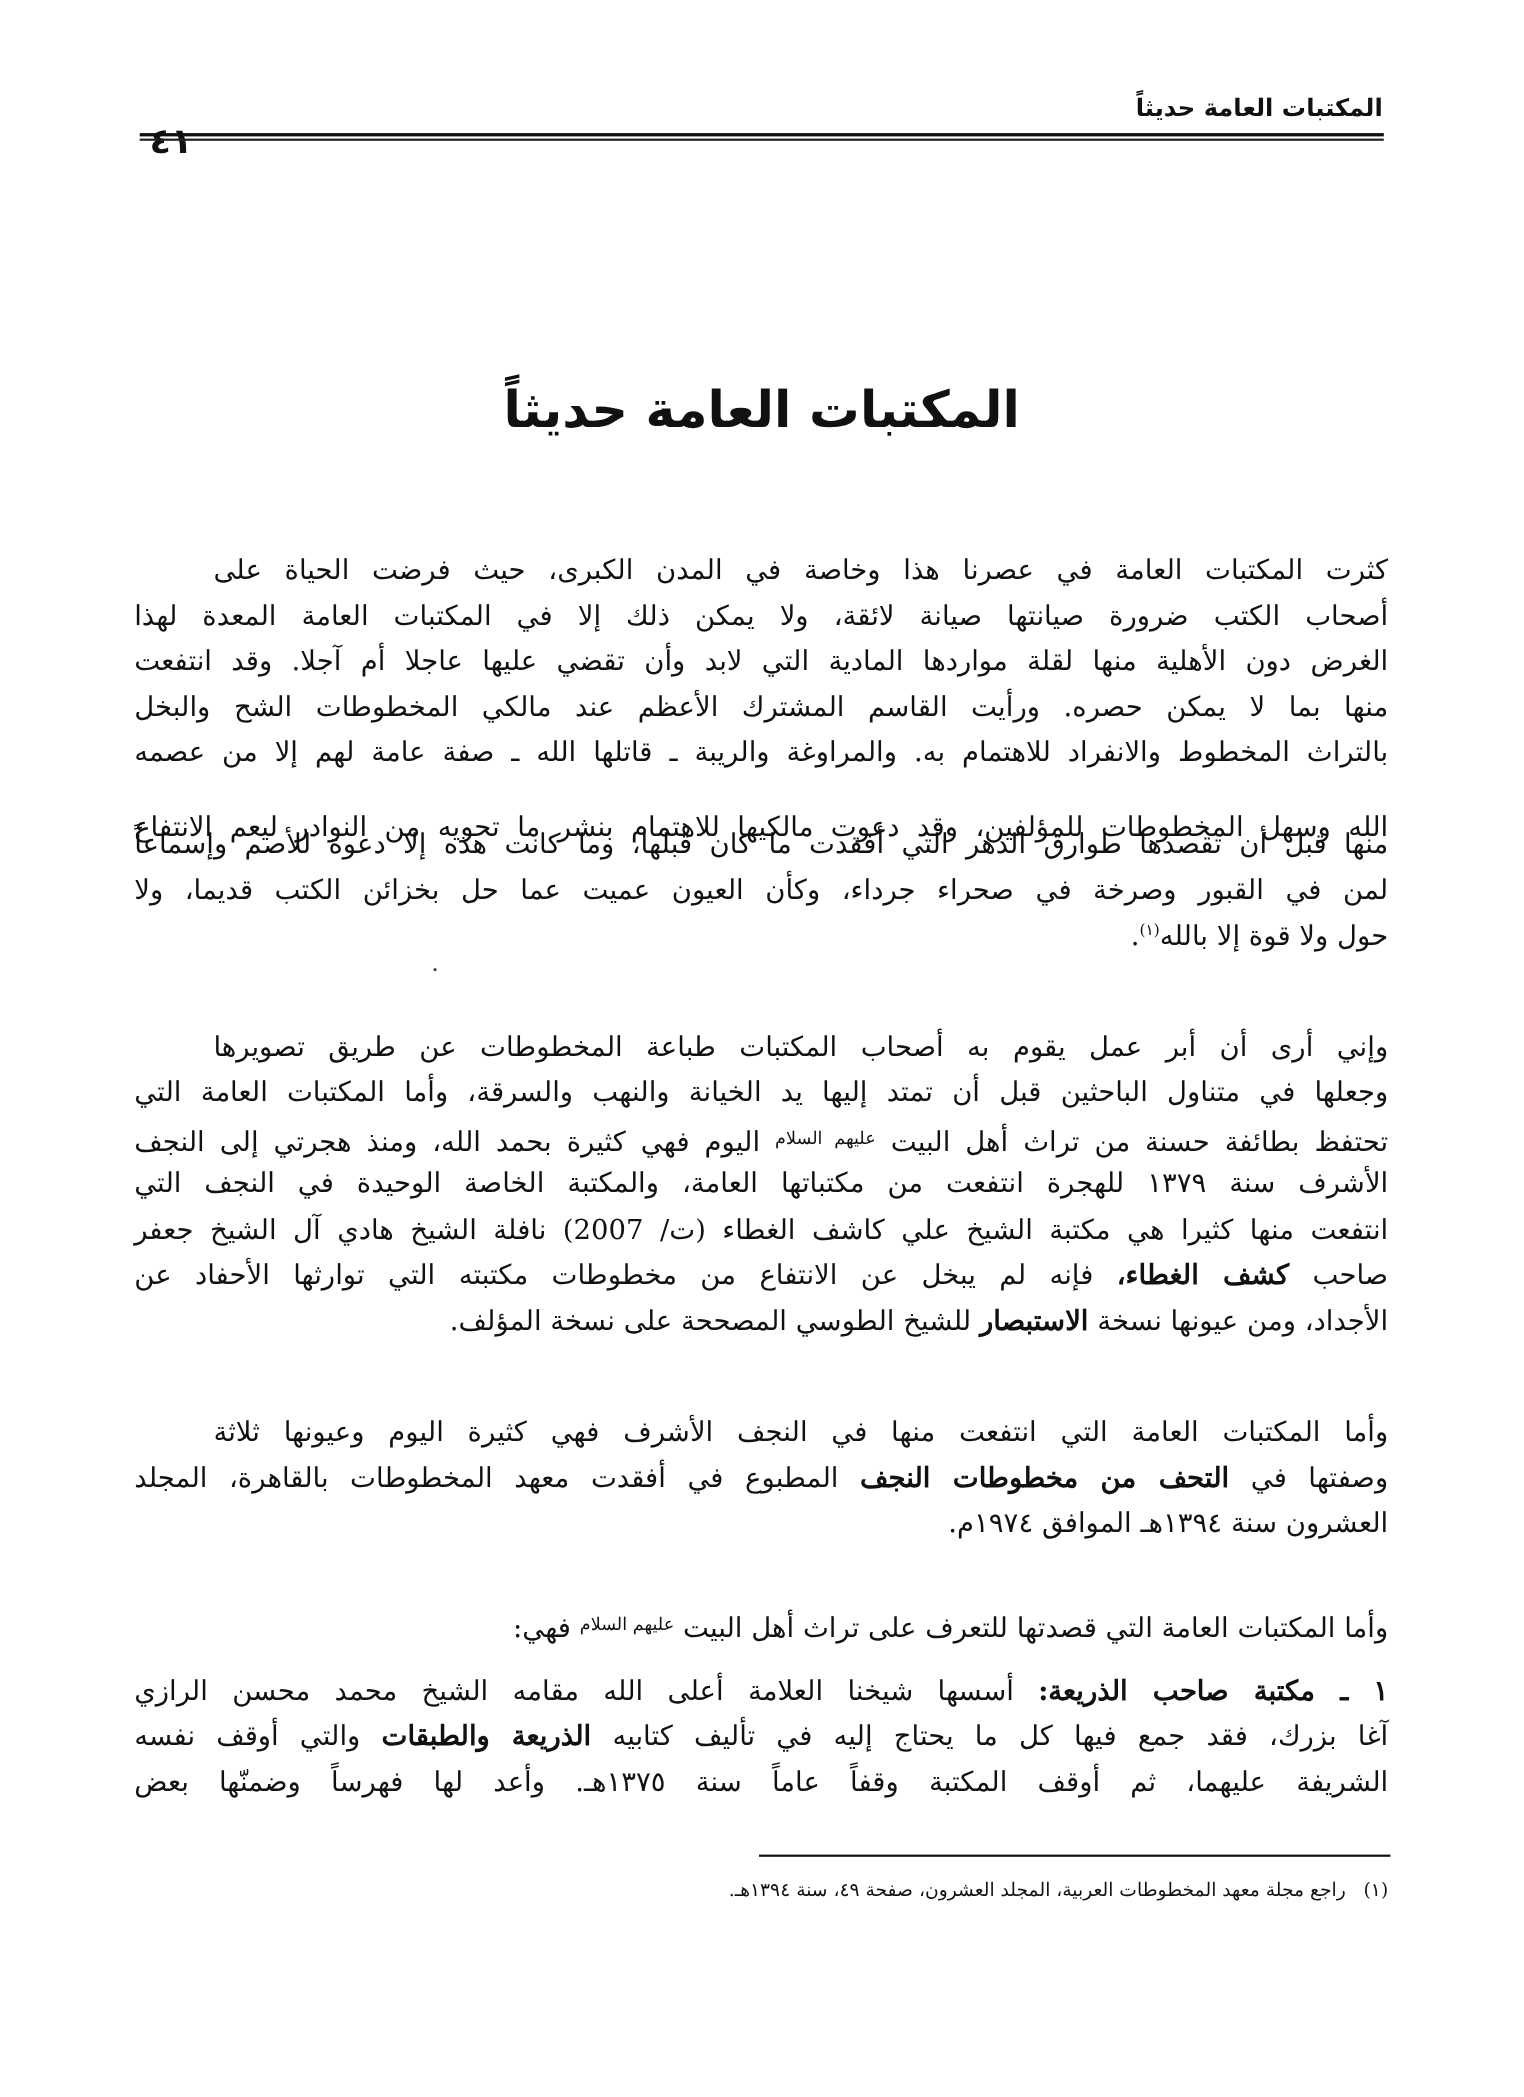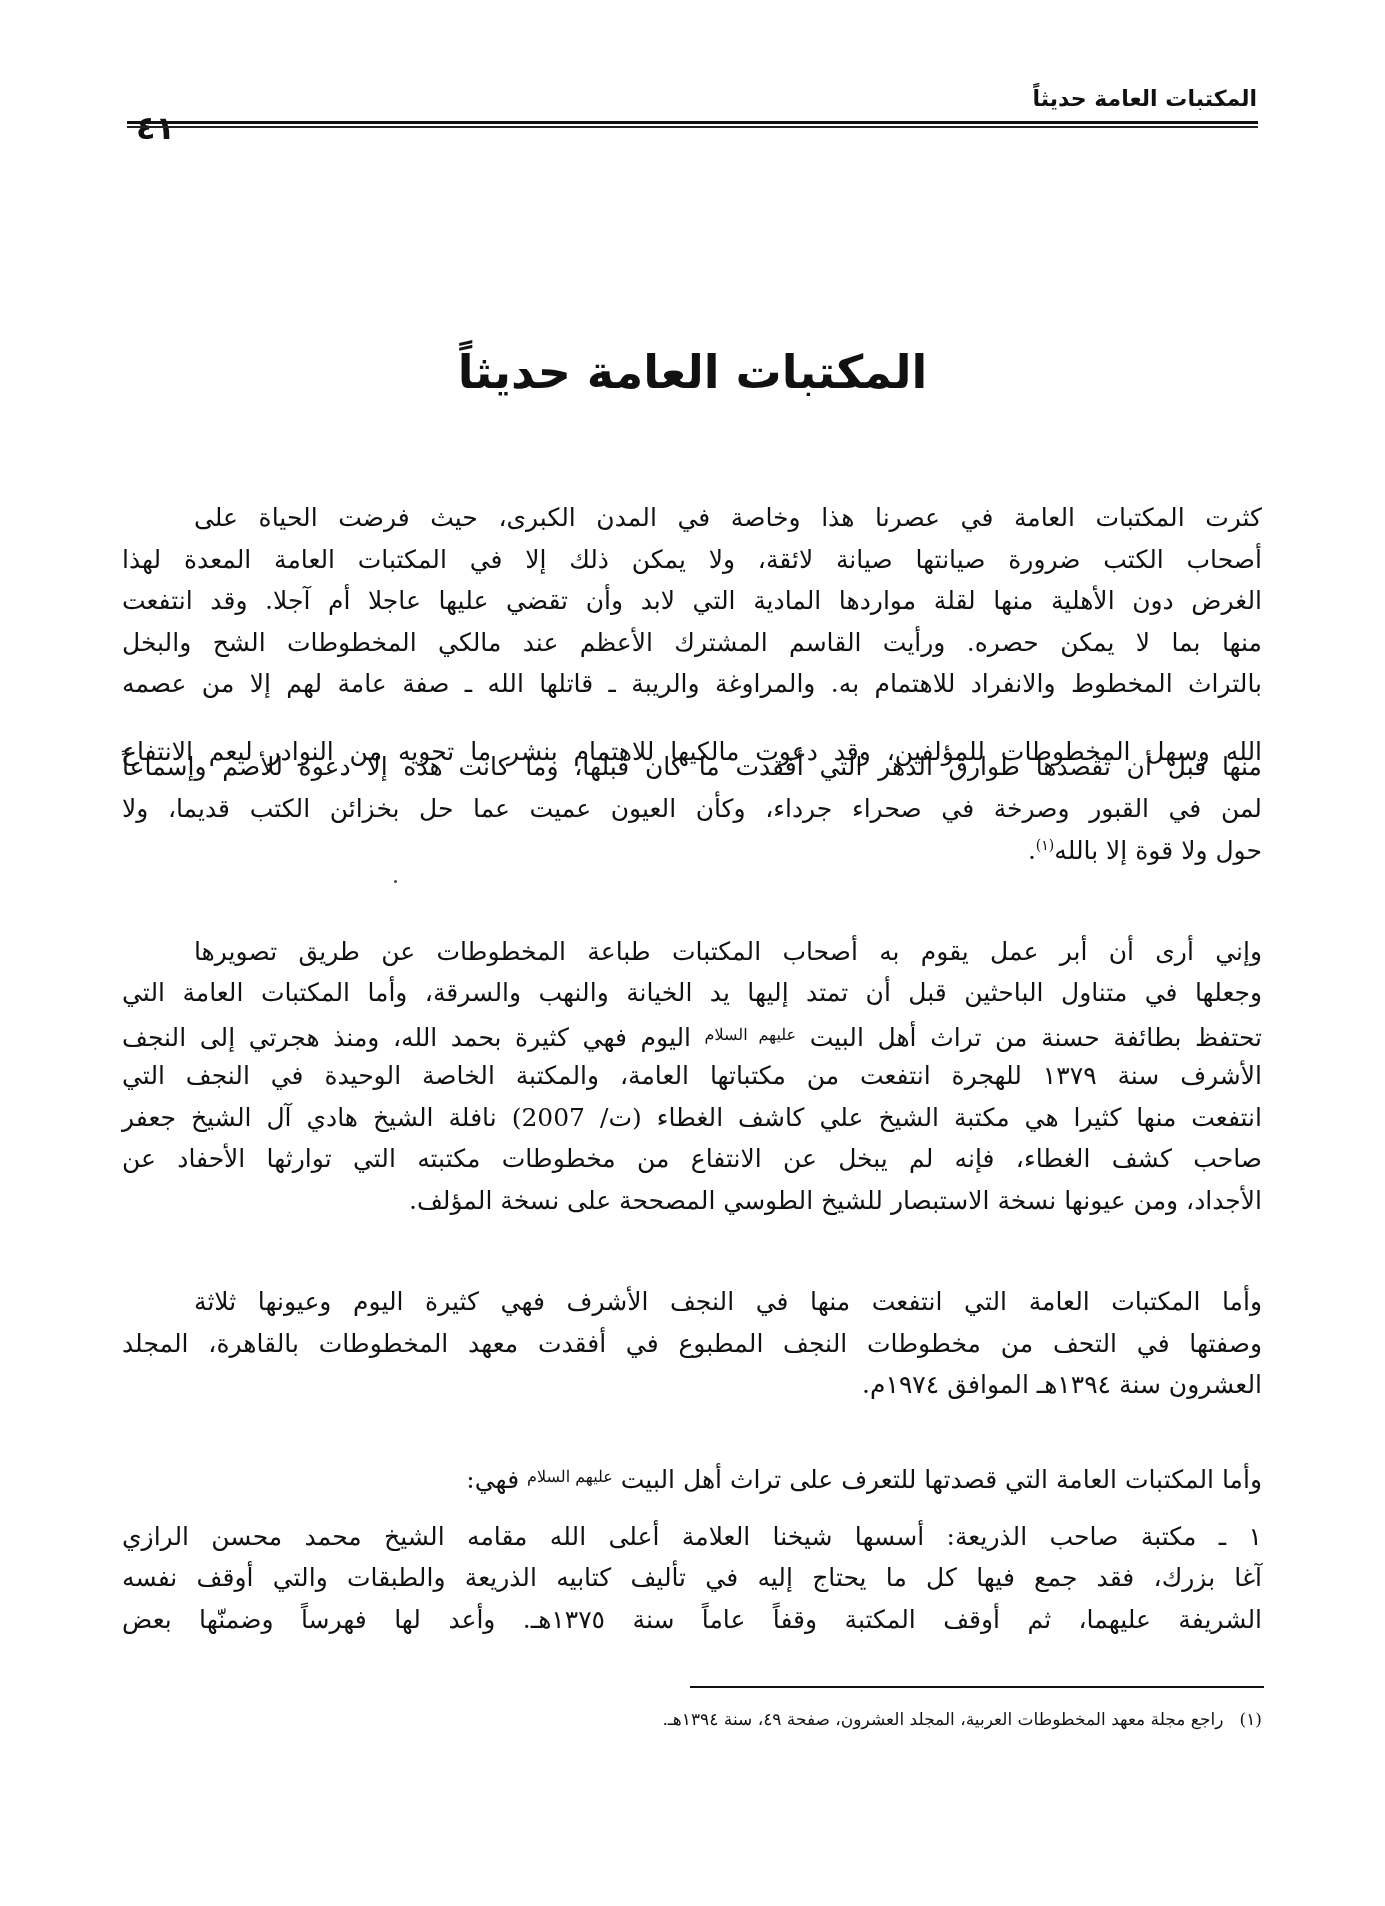--- a/index.html
+++ b/index.html
@@ -11,21 +11,21 @@
   .page-num { position: absolute; left: 136px; top: 82px; font-size: 32px; font-weight: bold;
               font-family: "DejaVu Sans", sans-serif; line-height: 30px; margin-top: 31px; }
   .head-rule { position: absolute; left: 127px; width: 1131px; top: 121px; height: 3px; background: #111; }
   .head-rule2 { position: absolute; left: 127px; width: 1131px; top: 126px; height: 2px; background: #222; }
   .title { position: absolute; left: 0; width: 1385px; top: 340px; text-align: center; direction: rtl;
            font-family: "DejaVu Sans", sans-serif; font-weight: bold; font-size: 46px; line-height: 64px; }
   .line { position: absolute; right: 123px; width: 1140px; direction: rtl; font-size: 25px; line-height: 36px;
           text-align: justify; text-align-last: justify; white-space: nowrap; height: 36px; }
   .line.last { text-align-last: right; }
   .line.indent { width: 1068px; }
-  .line .b { font-weight: normal; }
+  .line .b { font-weight: bold; }
   sup { font-size: 14px; line-height: 0; }
   .honor { font-size: 16px; vertical-align: 6px; }
   .fn-rule { position: absolute; left: 690px; width: 574px; top: 1686px; height: 2px; background: #111; }
   .footnote { position: absolute; right: 123px; top: 1705px; direction: rtl; font-size: 17px; line-height: 28px;
               white-space: nowrap; }
   .footnote .b { font-weight: normal; }
   .dot { position: absolute; left: 394px; top: 880px; width: 3px; height: 3px; background: #444; border-radius: 50%; }
 </style>
 </head>
 <body>

